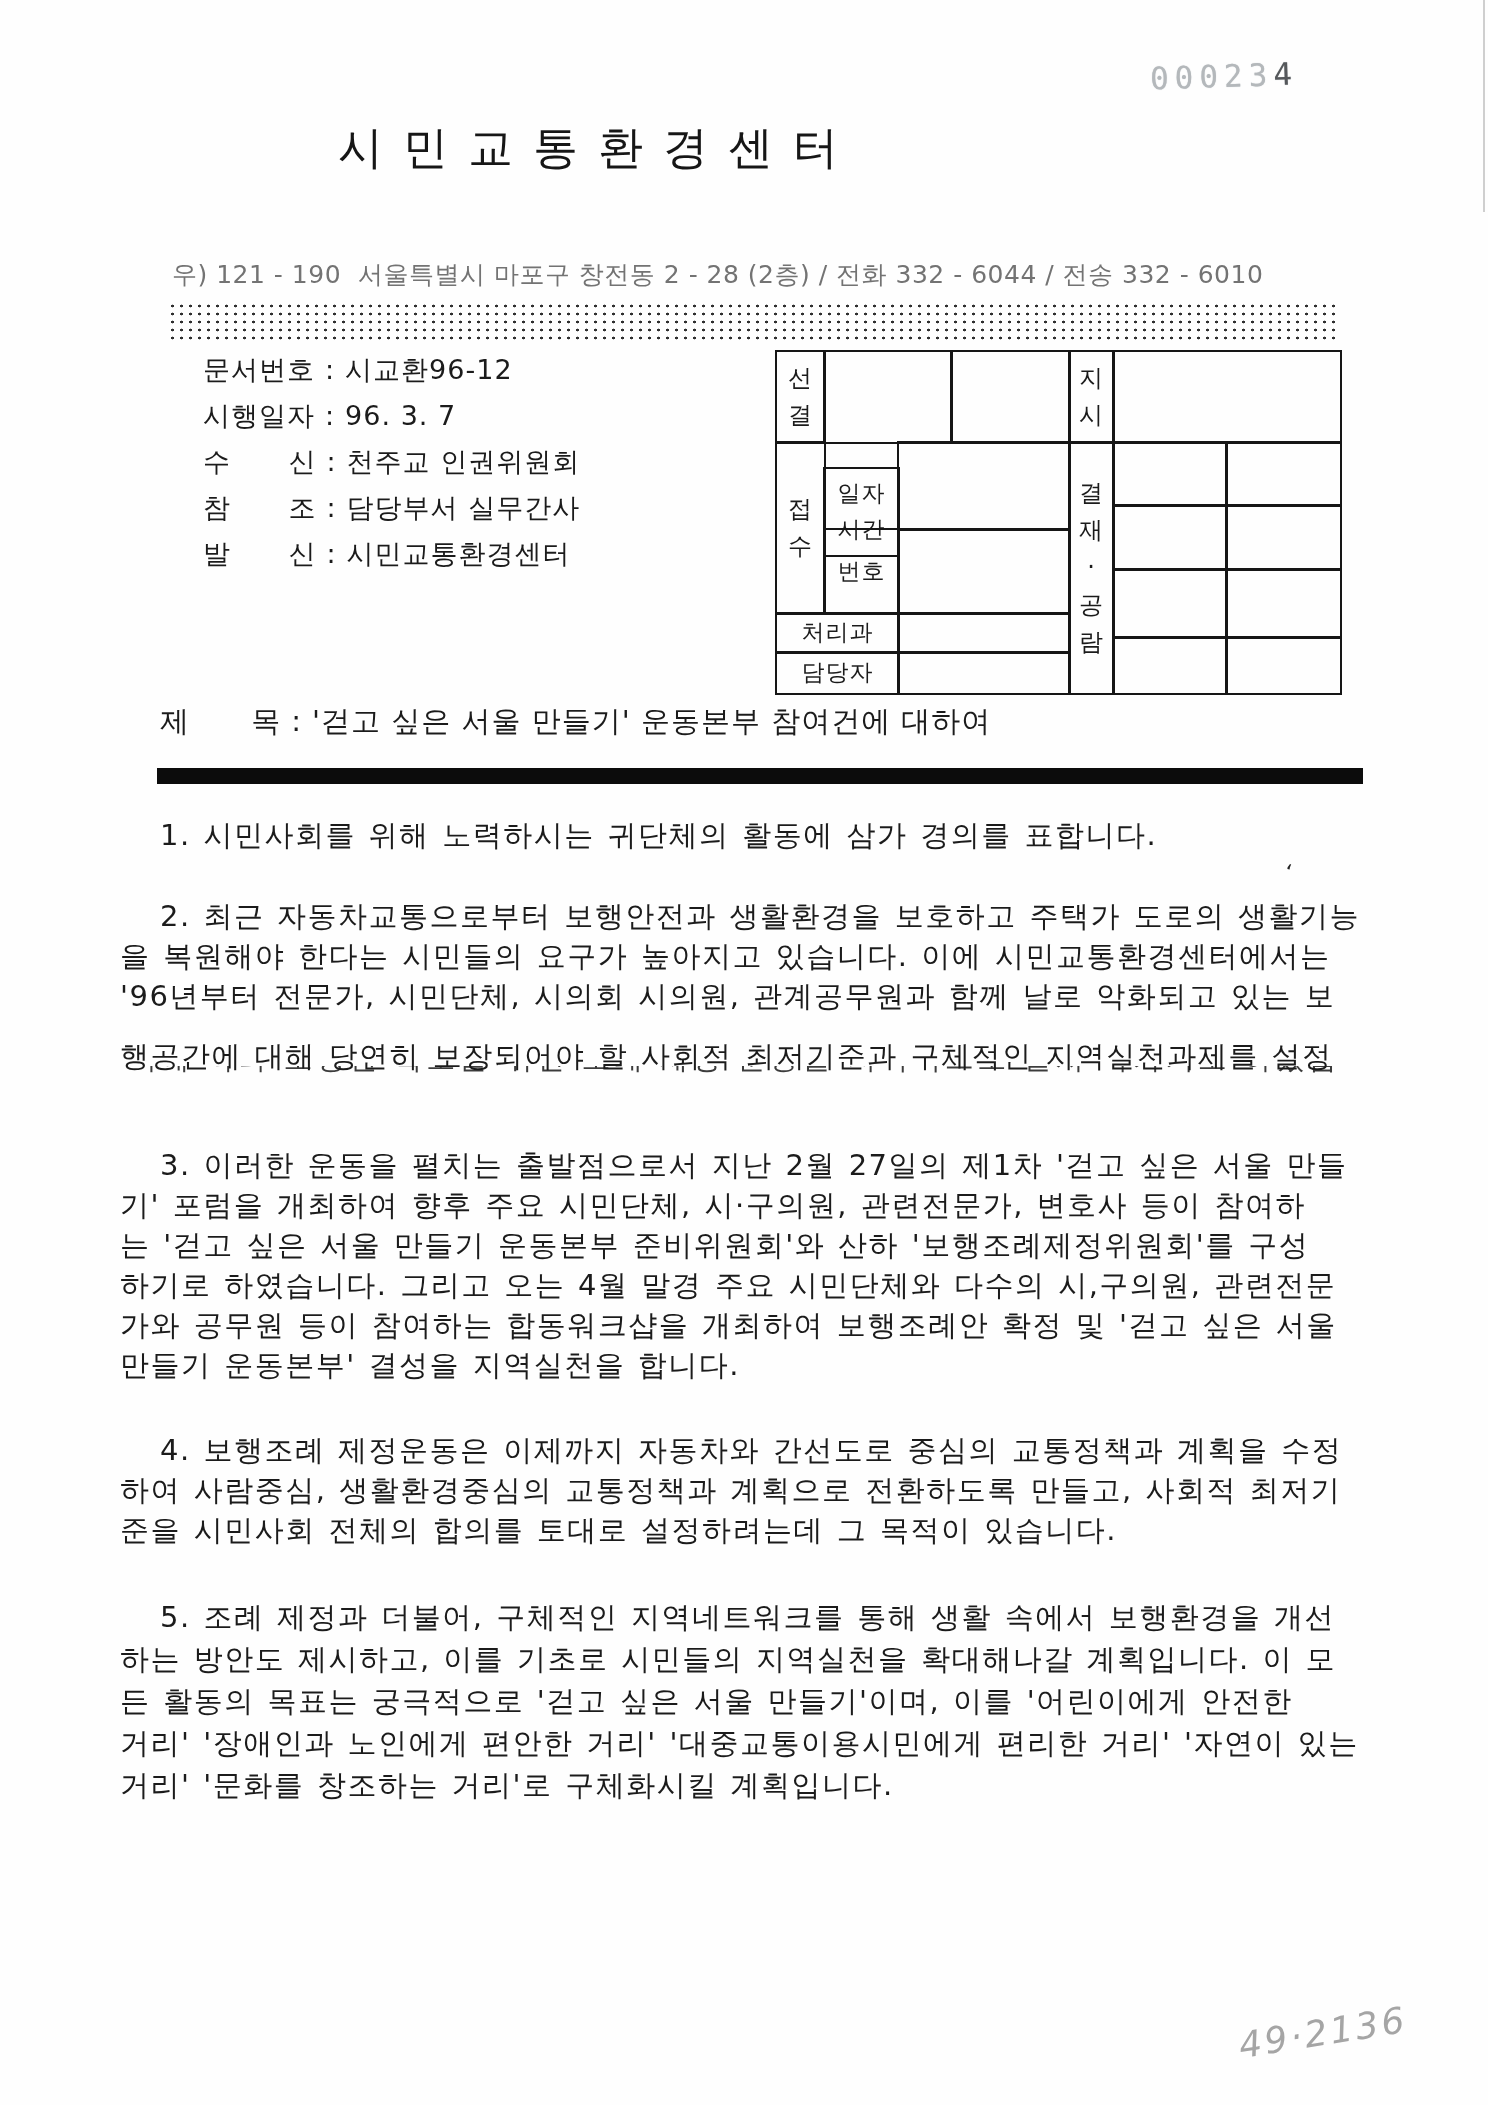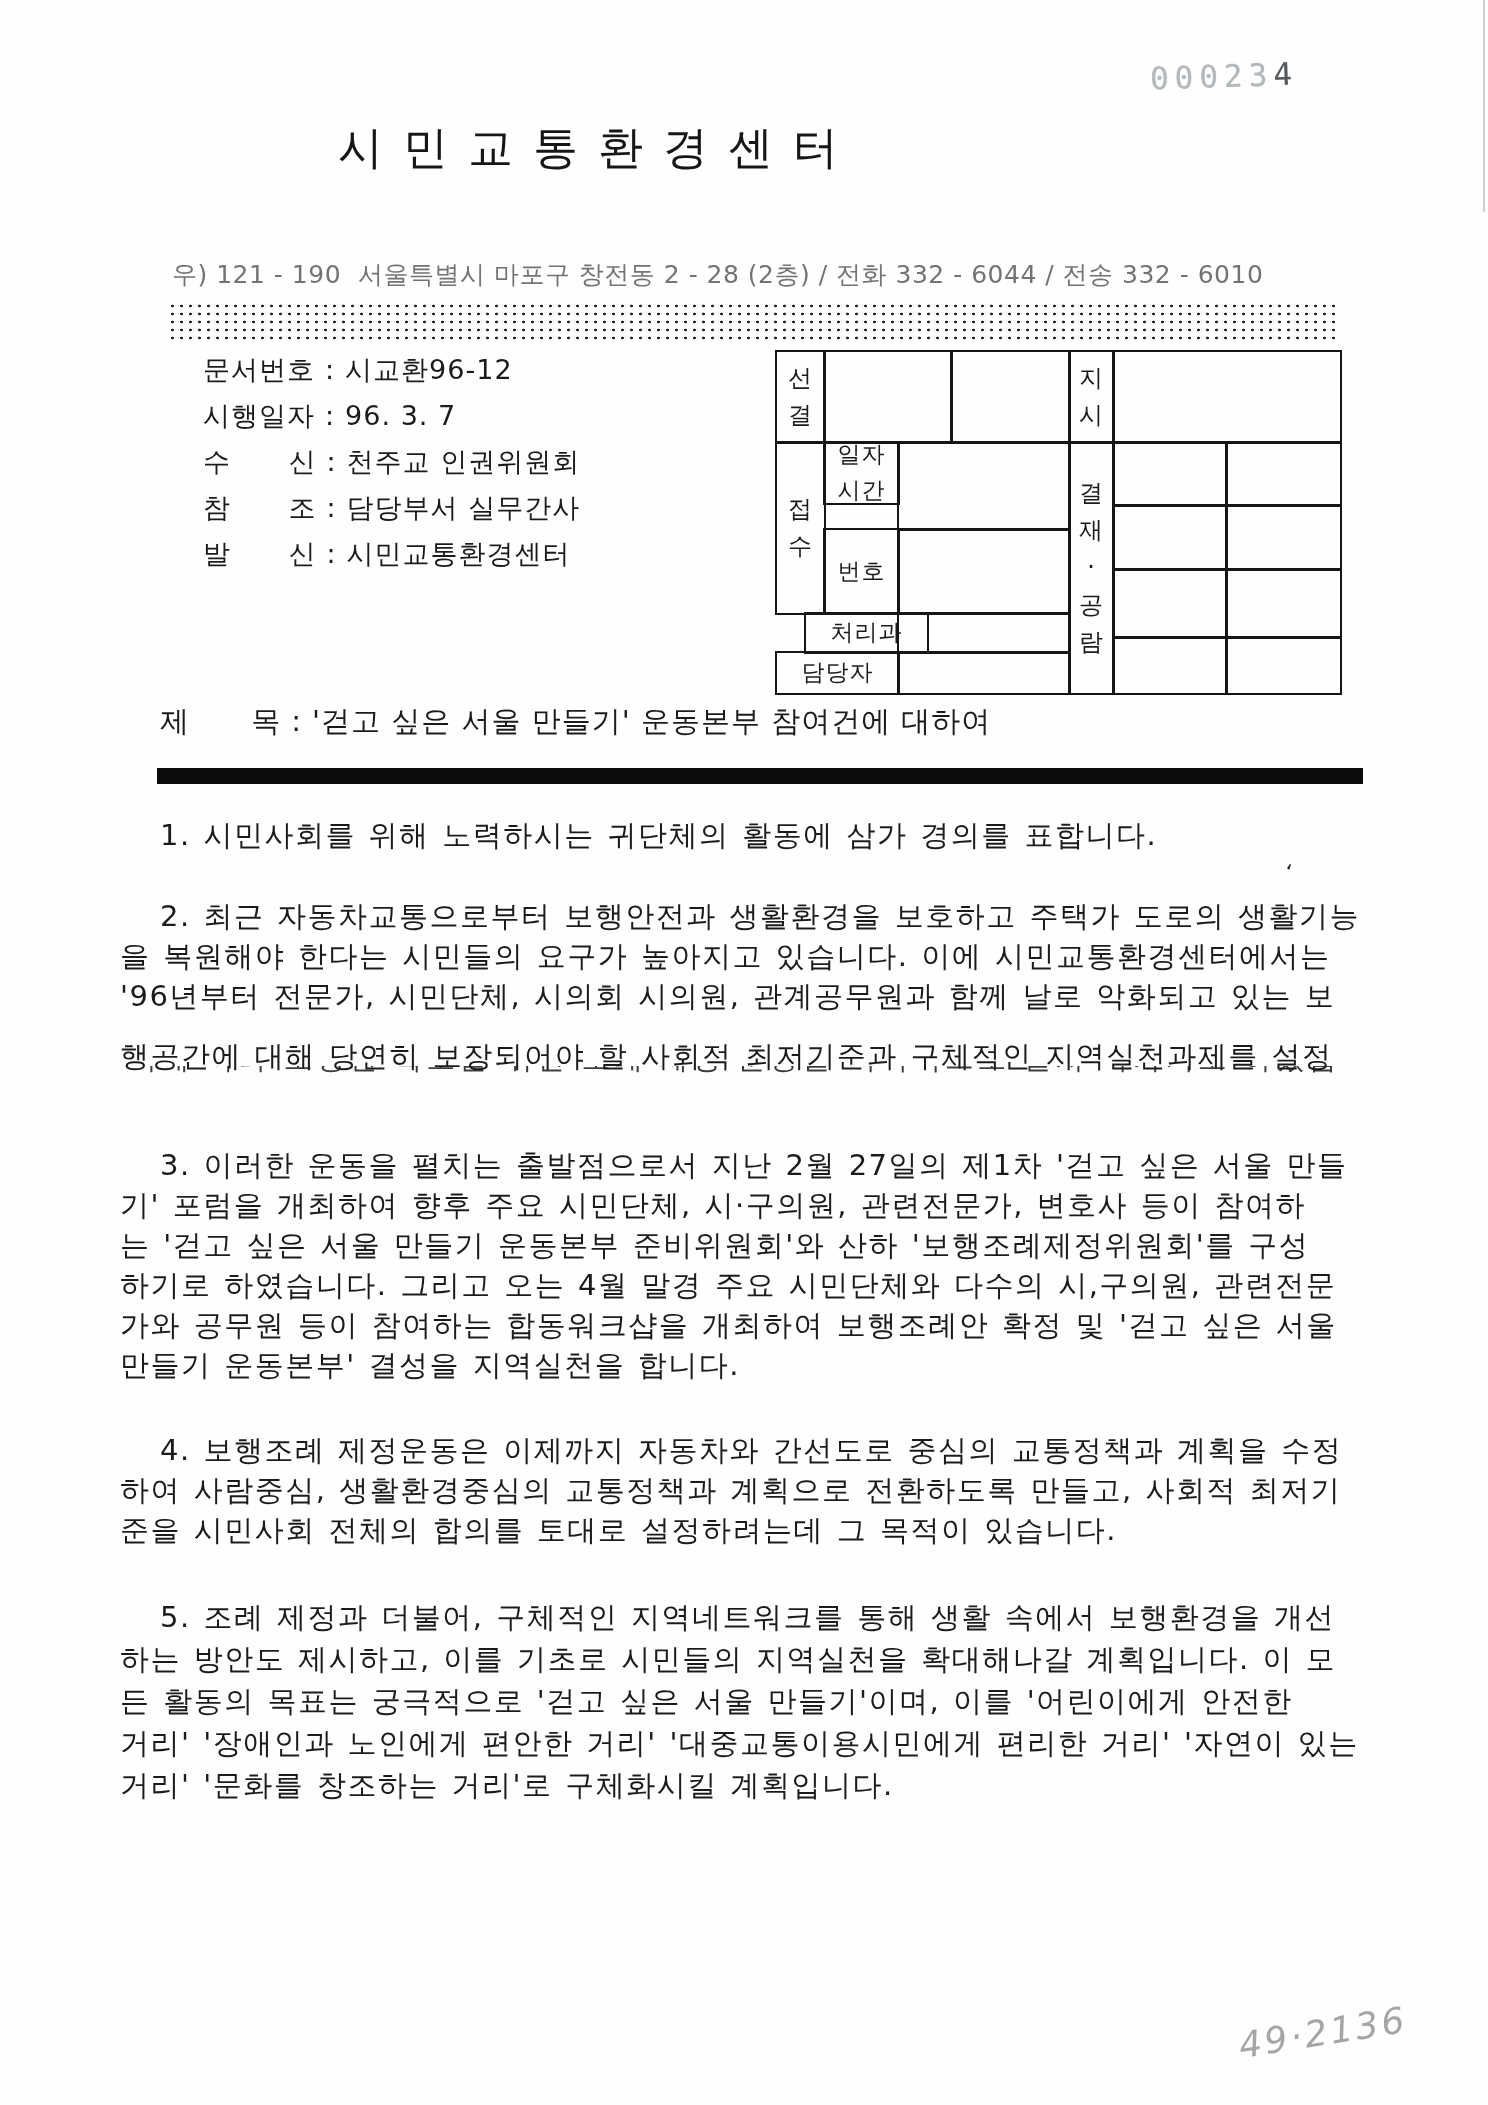--- a/index.html
+++ b/index.html
@@ -114,26 +114,26 @@
   </div>
 
   <div class="atable">
 
     <div class="cell" style="left:775px;top:350px;width:51px;height:94px;">선
 결</div>
     <div class="cell" style="left:823px;top:350px;width:130px;height:94px;"></div>
     <div class="cell" style="left:950px;top:350px;width:121px;height:94px;"></div>
     <div class="cell" style="left:775px;top:441px;width:51px;height:174px;">접
 수</div>
-    <div class="cell small" style="left:823px;top:441px;width:77px;height:64px;text-align:right;">일자
+    <div class="cell small" style="left:823px;top:467px;width:77px;height:90px;text-align:right;">일자
 시간</div>
     <div class="cell" style="left:897px;top:441px;width:174px;height:90px;"></div>
     <div class="cell small" style="left:823px;top:528px;width:77px;height:87px;">번호</div>
     <div class="cell" style="left:897px;top:528px;width:174px;height:87px;"></div>
-    <div class="cell small" style="left:804px;top:612px;width:125px;height:42px;">처리과</div>
+    <div class="cell small" style="left:775px;top:612px;width:125px;height:42px;">처리과</div>
     <div class="cell" style="left:897px;top:612px;width:174px;height:42px;"></div>
     <div class="cell small" style="left:775px;top:651px;width:125px;height:44px;">담당자</div>
     <div class="cell" style="left:897px;top:651px;width:174px;height:44px;"></div>
 
     <div class="cell" style="left:1068px;top:350px;width:47px;height:94px;">지
 시</div>
     <div class="cell" style="left:1112px;top:350px;width:230px;height:94px;"></div>
     <div class="cell" style="left:1068px;top:441px;width:47px;height:254px;">결
 재
 ·

